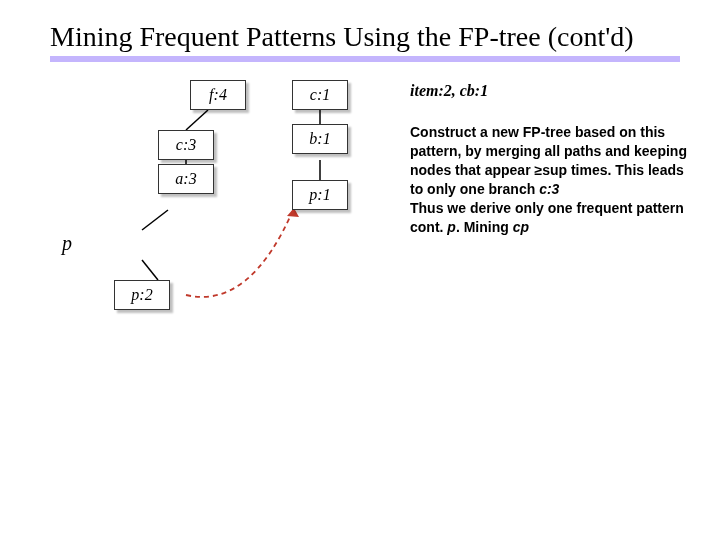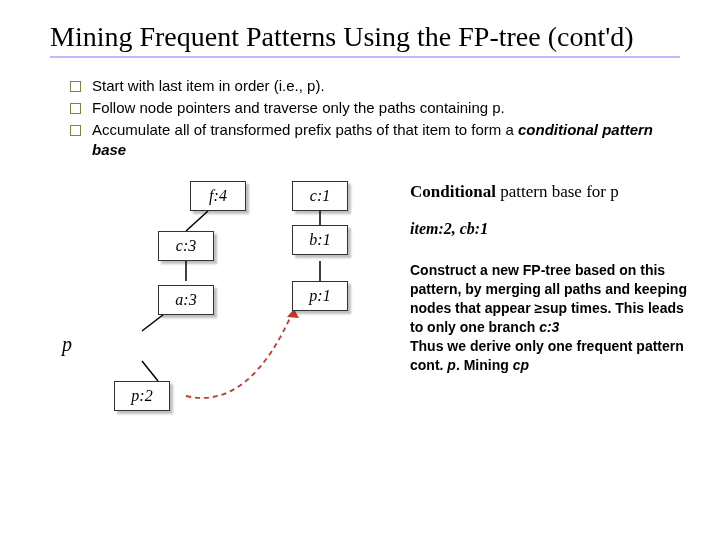--- a/index.html
+++ b/index.html
@@ -11,21 +11,21 @@
     color: #000;
     position: relative;
     overflow: hidden;
   }
   .slide {
     padding: 20px 40px 20px 50px;
   }
   .title {
     font-size: 28px;
     font-weight: normal;
-    border-bottom: 2px solid #c4b5fd;
+    border-bottom: 6px solid #c4b5fd;
     padding-bottom: 2px;
     margin-bottom: 18px;
     line-height: 1.2;
   }
   .bullets {
     font-family: Verdana, Arial, sans-serif;
     font-size: 15px;
     margin-left: 20px;
     margin-bottom: 20px;
     line-height: 1.35;
@@ -100,27 +100,20 @@
     left: 0; top: 0;
     pointer-events: none;
   }
 </style>
 </head>
 <body>
 
 <div class="slide">
   <h1 class="title">Mining Frequent Patterns Using the FP-tree (cont'd)</h1>
 
-  <ul class="bullets">
-    <li>Start with last item in order (i.e., p).</li>
-    <li>Follow node pointers and traverse only the paths containing p.</li>
-    <li>
-      <span>Accumulate all of transformed prefix paths of that item to form a </span><span class="emph">conditional pattern base</span>
-    </li>
-  </ul>
 
   <div class="content">
 
     <svg class="lines" width="360" height="330">
 
       <g stroke="#000" stroke-width="1.5" fill="none">
         <line x1="158" y1="30" x2="136" y2="50"></line>
         <line x1="136" y1="80" x2="136" y2="100"></line>
         <line x1="118" y1="130" x2="92" y2="150"></line>
         <line x1="92" y1="180" x2="108" y2="200"></line>
@@ -134,31 +127,28 @@
 
       <polygon points="244,128 237,136 249,137" fill="#c0392b"></polygon>
     </svg>
 
     <div class="node" style="left:140px; top:0px;">f:4</div>
     <div class="node" style="left:242px; top:0px;">c:1</div>
 
     <div class="node" style="left:108px; top:50px;">c:3</div>
     <div class="node" style="left:242px; top:44px;">b:1</div>
 
-    <div class="node" style="left:108px; top:104px;text-align:center;">a:3</div>
+    <div class="node" style="left:108px; top:84px;text-align:center;">a:3</div>
     <div class="node" style="left:242px; top:100px;text-align:right;">p:1</div>
 
     <div class="node" style="left:64px; top:200px;">p:2</div>
 
     <div class="plabel" style="left:12px; top:152px;">p</div>
 
     <div class="right">
-      <div class="cpb-title">
-        <b>Conditional</b><span> pattern base for p</span>
-      </div>
       <div class="cpb-val">item:2, cb:1</div>
       <div class="construct">
         <b>Construct a new FP-tree based on this pattern, by merging all paths and keeping nodes that appear </b><b>≥</b><b>sup</b><b> times. This leads to only one branch </b><i>c:3</i><br>
         <b>Thus we derive only one frequent pattern cont. </b><i>p</i><b>. Mining </b><i>cp</i>
       </div>
     </div>
 
   </div>
 </div>
 

